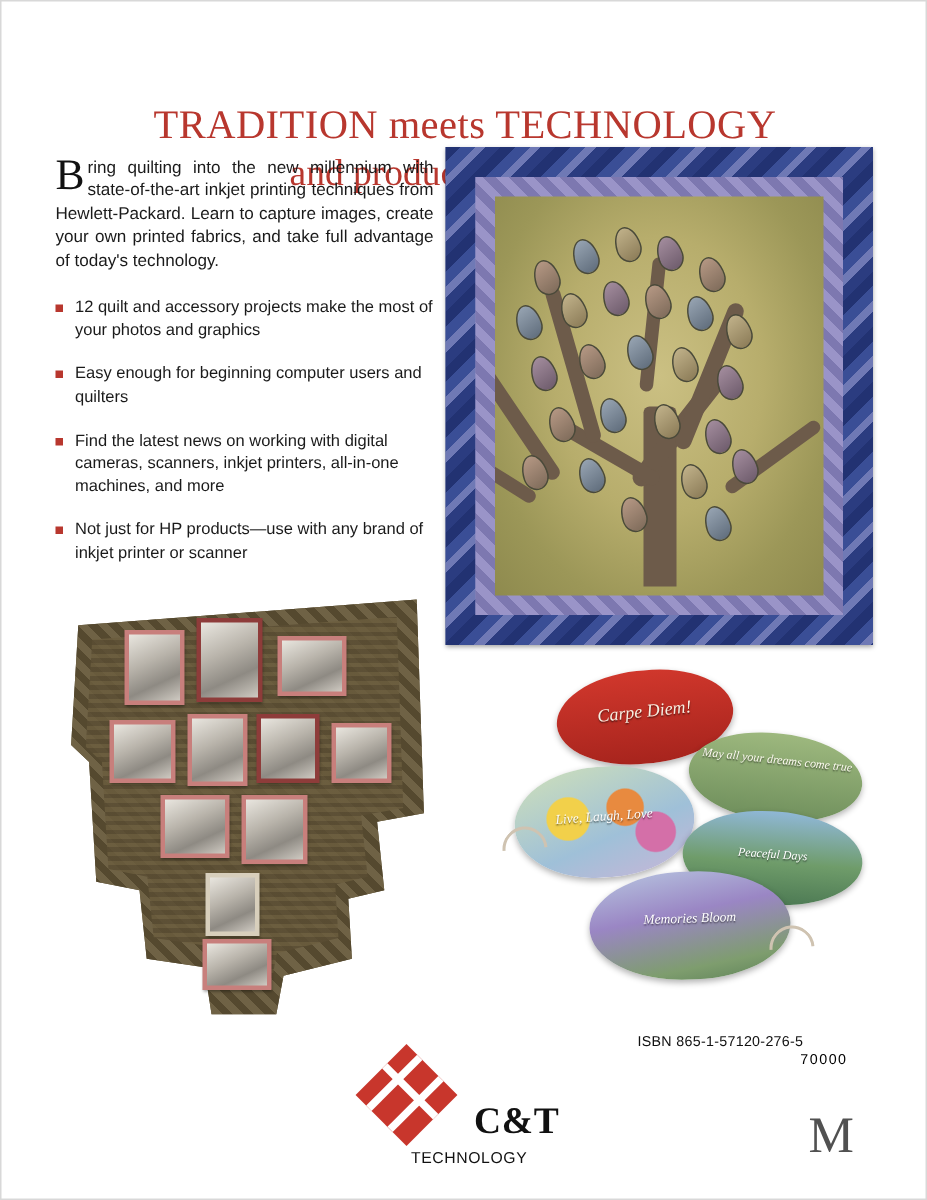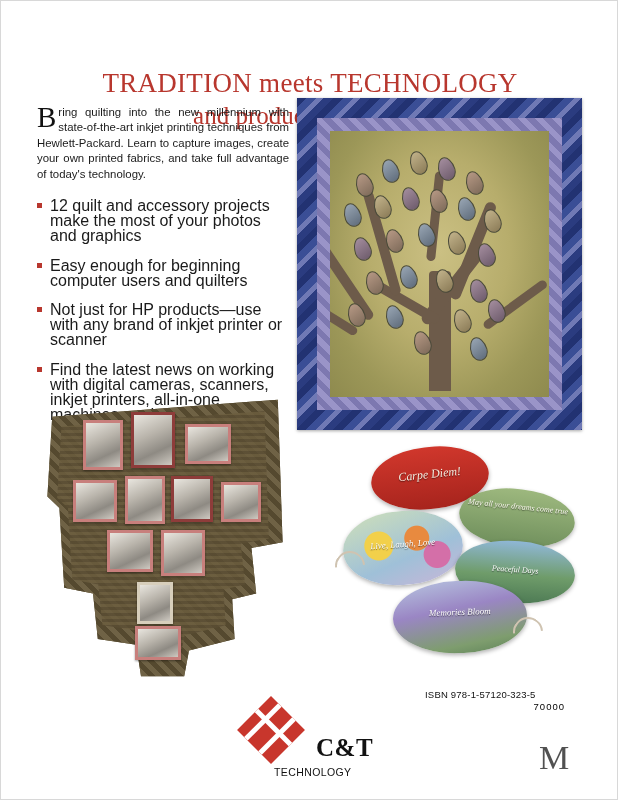--- a/index.html
+++ b/index.html
@@ -73,21 +73,21 @@
   }
   ul.bullets {
     list-style: none;
     margin: 16px 0 0 0;
     padding: 0;
   }
   ul.bullets li {
     position: relative;
     padding-left: 13px;
     margin-bottom: 14px;
-    font-size: 16px;
+    font-size: 11px;
     line-height: 15.2px;
   }
   ul.bullets li .sq {
     position: absolute;
     left: 0;
     top: 5px;
     width: 5px;
     height: 5px;
     background: #b8372e;
   }
@@ -397,25 +397,25 @@
       <li>
         <span class="sq"></span>
         <span>12 quilt and accessory projects make the most of your photos and graphics</span>
       </li>
       <li>
         <span class="sq"></span>
         <span>Easy enough for beginning computer users and quilters</span>
       </li>
       <li>
         <span class="sq"></span>
-        <span>Not just for HP products—use with any brand of inkjet printer or scanner</span>
+        <span>Find the latest news on working with digital cameras, scanners, inkjet printers, all-in-one machines, and more</span>
       </li>
       <li>
         <span class="sq"></span>
-        <span>Find the latest news on working with digital cameras, scanners, inkjet printers, all-in-one machines, and more</span>
+        <span>Not just for HP products—use with any brand of inkjet printer or scanner</span>
       </li>
     </ul>
   </div>
 
   <div class="tree-quilt">
     <div class="tq-border"></div>
     <div class="tq-inner-band"></div>
     <div class="tq-field">
       <div class="trunk"></div>
       <div class="branch" style="left:88px; top:96px; width:12px; height:96px; transform:rotate(38deg);"></div>
@@ -523,19 +523,19 @@
       <div class="cut" style="left:30px; top:0; width:5px; height:48px;"></div>
       <div class="cut" style="left:0; top:18px; width:48px; height:5px;"></div>
     </div>
     <div class="logo-text">
       <span class="logo-ct">C&amp;T</span>
       <span class="logo-pub">TECHNOLOGY</span>
     </div>
   </div>
 
   <div class="isbn-block">
-    <div class="isbn-line">ISBN 978-1-57120-323-5</div>
+    <div class="isbn-line">ISBN 865-1-57120-276-5</div>
     <div class="isbn-90000">70000</div>
   </div>
 
   <div class="pub-mark">M</div>
 
 </div>
 
 </body></html>

